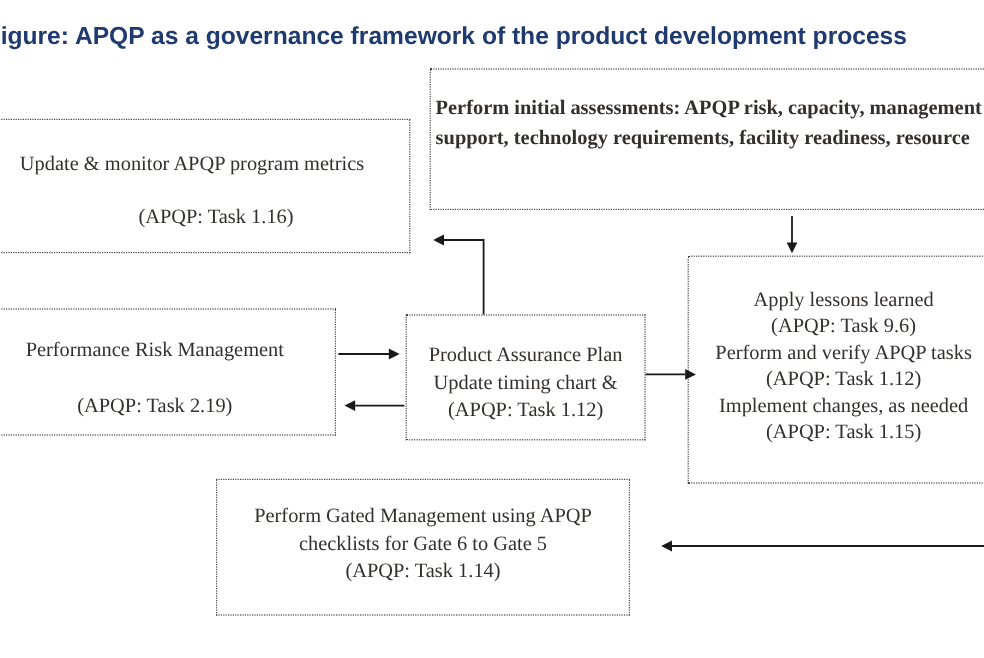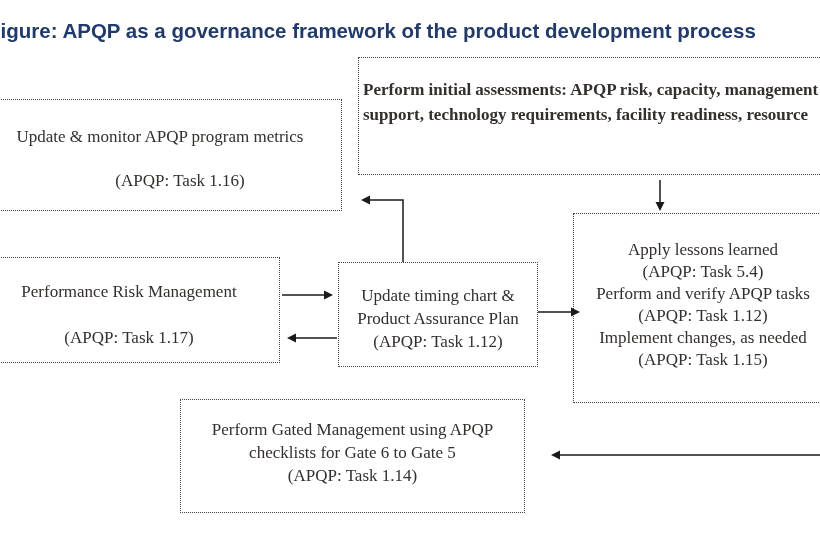--- a/index.html
+++ b/index.html
@@ -81,32 +81,32 @@
     <div class="line">(APQP: Task 1.16)</div>
   </div>
 
   <div class="box box-assessments">
     <div class="line">Perform initial assessments: APQP risk, capacity, management</div>
     <div class="line">support, technology requirements, facility readiness, resource</div>
   </div>
 
   <div class="box box-risk">
     <div class="line">Performance Risk Management</div>
-    <div class="line">(APQP: Task 1.17)</div>
+    <div class="line">(APQP: Task 2.19)</div>
   </div>
 
   <div class="box box-timing">
+    <div class="line">Product Assurance Plan</div>
     <div class="line">Update timing chart &amp;</div>
-    <div class="line">Product Assurance Plan</div>
     <div class="line">(APQP: Task 1.12)</div>
   </div>
 
   <div class="box box-lessons">
     <div class="line">Apply lessons learned</div>
-    <div class="line">(APQP: Task 5.4)</div>
+    <div class="line">(APQP: Task 9.6)</div>
     <div class="line">Perform and verify APQP tasks</div>
     <div class="line">(APQP: Task 1.12)</div>
     <div class="line">Implement changes, as needed</div>
     <div class="line">(APQP: Task 1.15)</div>
   </div>
 
   <div class="box box-gated">
     <div class="line">Perform Gated Management using APQP</div>
     <div class="line">checklists for Gate 6 to Gate 5</div>
     <div class="line">(APQP: Task 1.14)</div>

